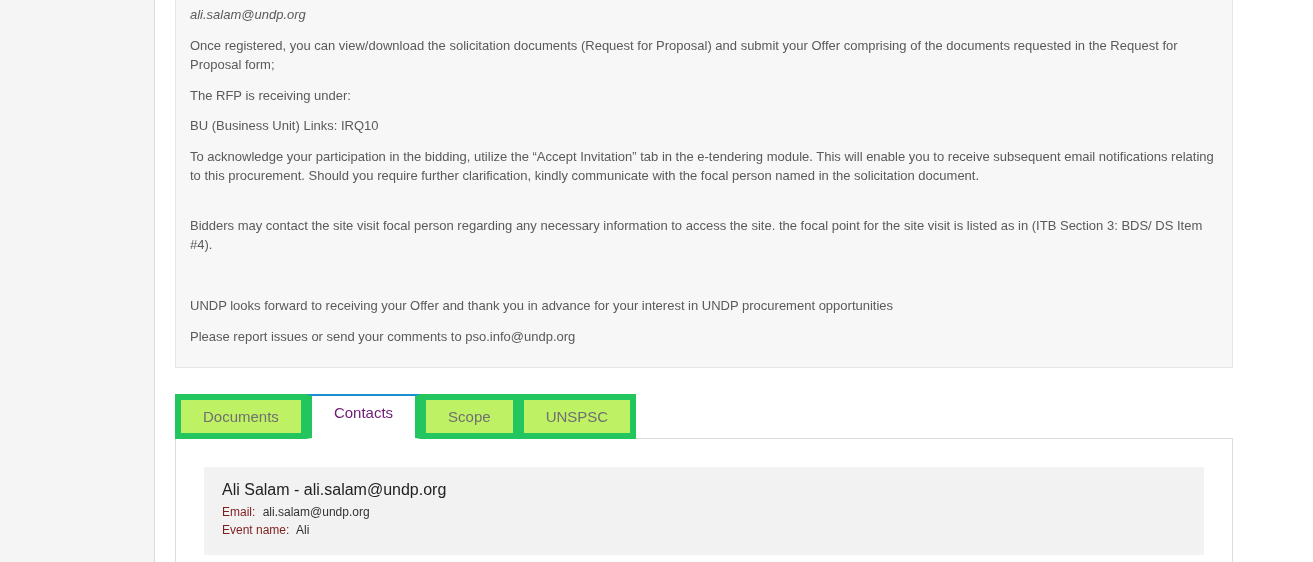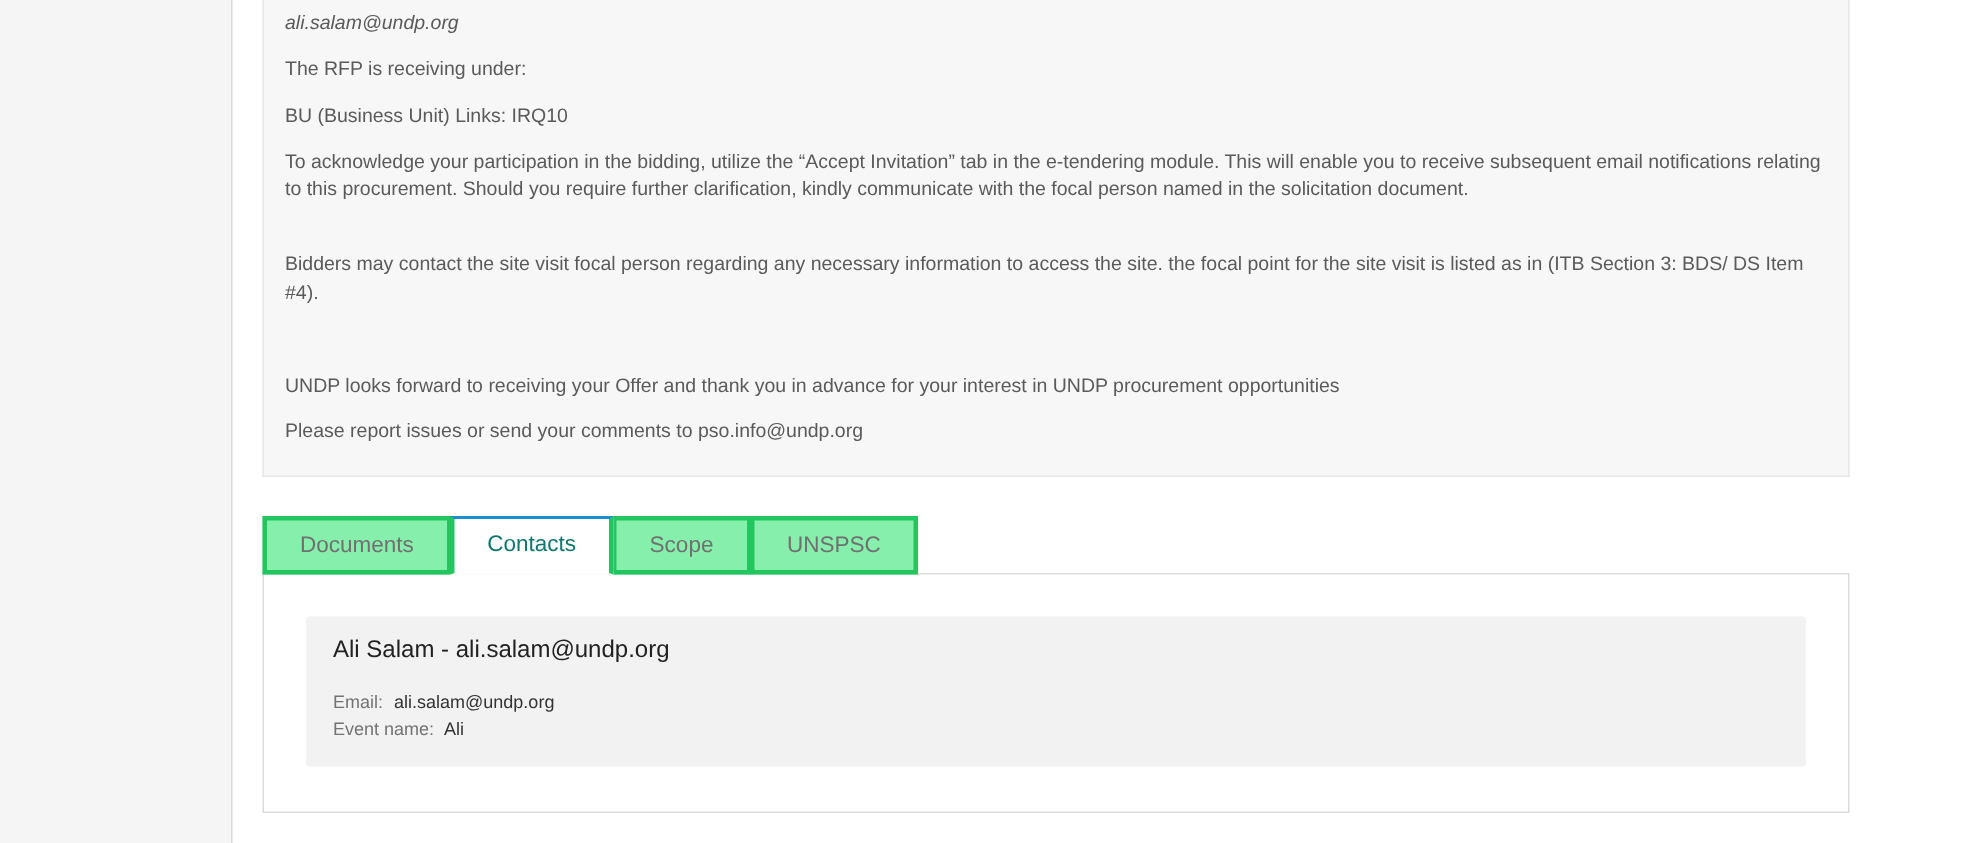--- a/index.html
+++ b/index.html
@@ -43,75 +43,76 @@
     color: #888;
     padding-top: 0;
   }
   .tabs-host {
     margin-left: 20px;
   }
   .tab-row {
     display: flex;
   }
   .tab {
-    border: 3px solid #22c55e;
-    background: #86efac;
+    border: 6px solid #22c55e;
+    background: #bef264;
     color: #707070;
     padding: 8px 22px;
     font-size: 15px;
     margin-right: -1px;
     cursor: pointer;
     user-select: none;
   }
   .tab.active {
     background: #fff;
-    color: #0f766e;
+    color: #701a75;
     border-top: 2px solid #1a8fd0;
     border-bottom: 1px solid #fff;
     position: relative;
     z-index: 2;
   }
   .tab-content {
     border: 1px solid #dcdcdc;
     margin-top: -1px;
     padding: 28px;
     min-height: 160px;
   }
   .contact-card {
     background: #f2f2f2;
     padding: 14px 18px 16px 18px;
     border-radius: 2px;
   }
   .contact-title {
     font-size: 16px;
     color: #222;
-    margin-bottom: 16px;
+    margin-bottom: 4px;
   }
   .contact-line {
     font-size: 12px;
     line-height: 1.5;
   }
   .contact-line .lbl {
-    color: #737373;
+    color: #7f1d1d;
     margin-right: 4px;
   }
   .contact-line .val {
     color: #333;
   }
 </style>
 </head>
 <body>
 
 <div class="page-wrap">
   <div class="left-void"></div>
 
   <div class="main-col">
 
     <div class="desc-panel">
       <p class="trunc-email">ali.salam@undp.org</p>
+      <p>Once registered, you can view/download the solicitation documents (Request for Proposal) and submit your Offer comprising of the documents requested in the Request for Proposal form;</p>
       <p>The RFP is receiving under:</p>
       <p>BU (Business Unit) Links: IRQ10</p>
       <p>To acknowledge your participation in the bidding, utilize the “Accept Invitation” tab in the e-tendering module. This will enable you to receive subsequent email notifications relating to this procurement. Should you require further clarification, kindly communicate with the focal person named in the solicitation document.</p>
       <p>
         <br>
         <span>Bidders may contact the site visit focal person regarding any necessary information to access the site. the focal point for the site visit is listed as in (ITB Section 3: BDS/ DS Item #4).</span>
       </p>
       <p>&nbsp;</p>
       <p>UNDP looks forward to receiving your Offer and thank you in advance for your interest in UNDP procurement opportunities</p>
       <p>Please report issues or send your comments to pso.info@undp.org</p>

